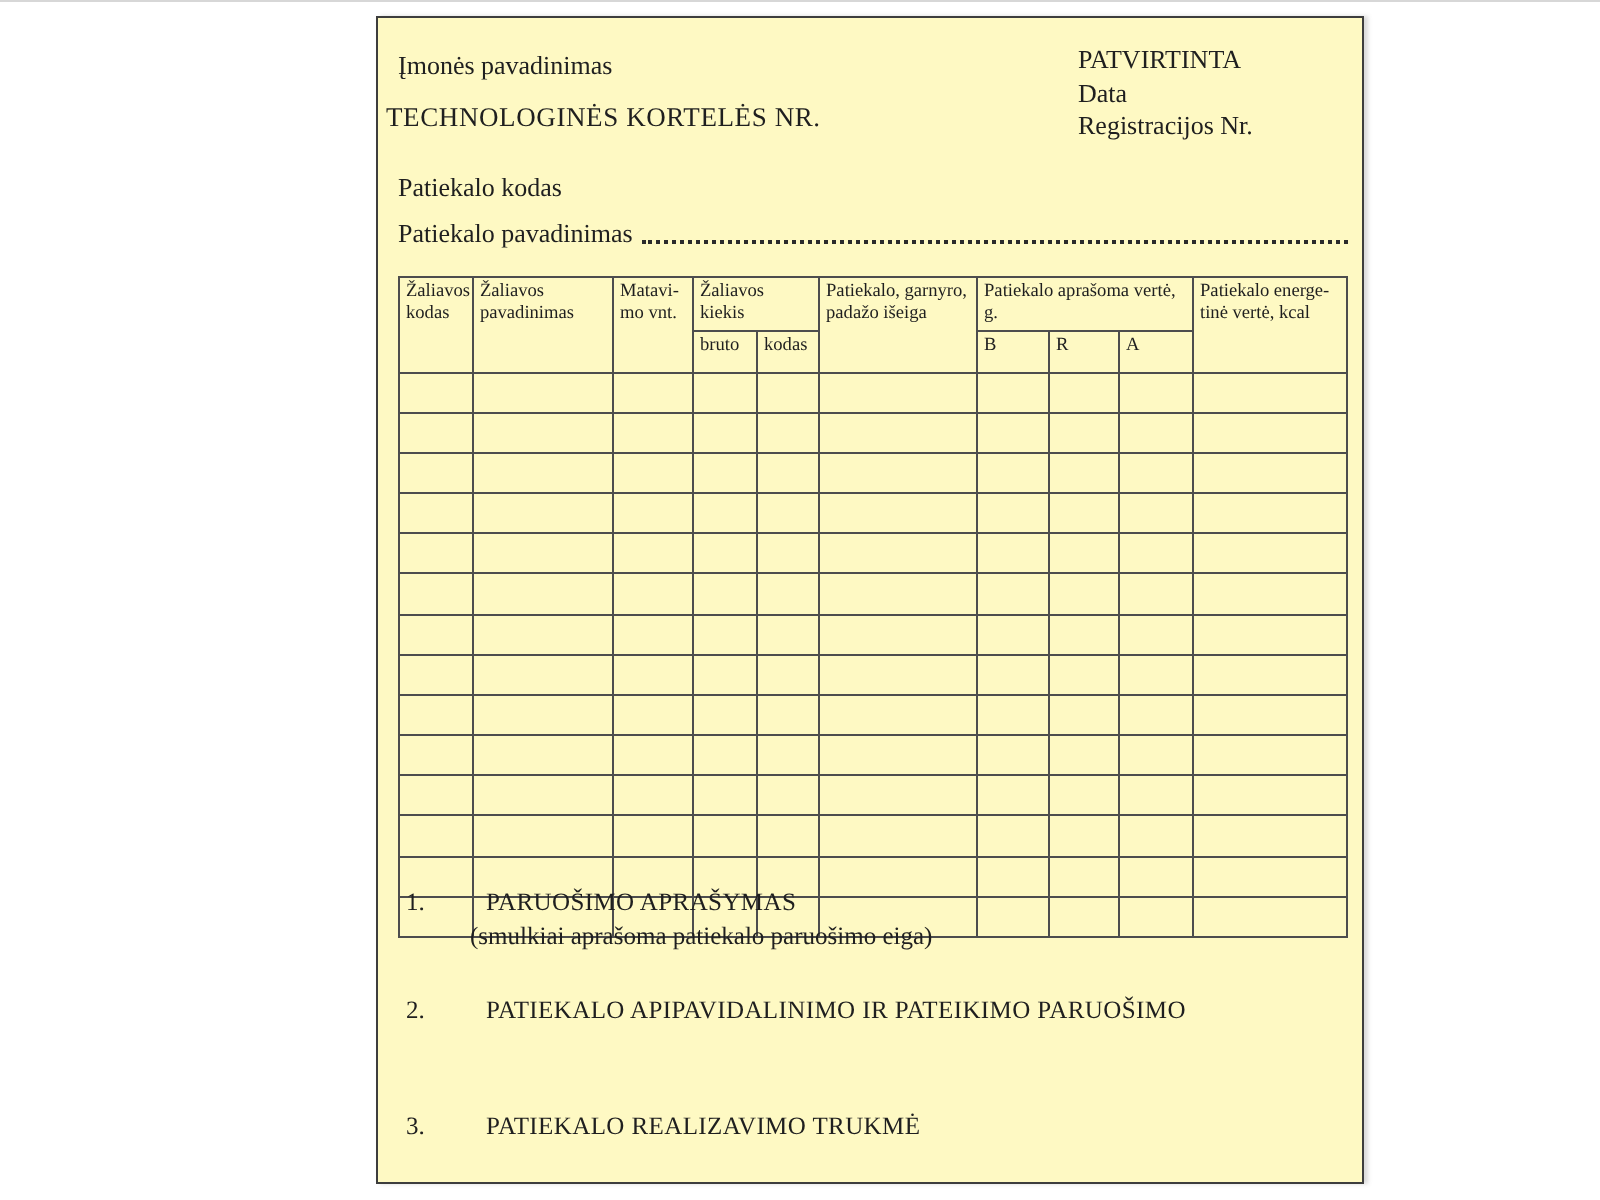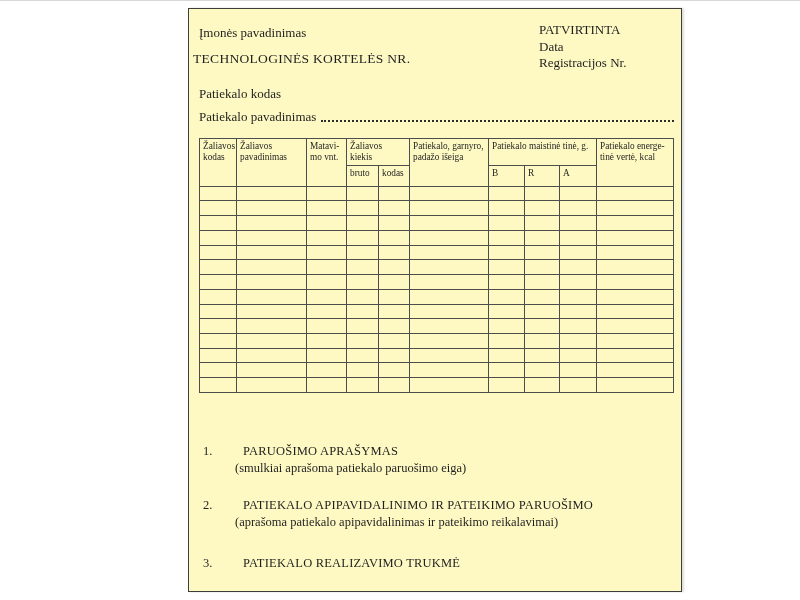--- a/index.html
+++ b/index.html
@@ -31,21 +31,21 @@
     display: flex; align-items: flex-end; font-size: 13px; line-height: 15px;
   }
   .dish-name-row .label { white-space: nowrap; flex: none; }
   .dotted-leader {
     flex: 1 1 auto; height: 0; margin: 0 0 2px 5px;
     border-bottom: 2px dotted #2b2b2b;
   }
 
   table.ingredients {
     position: absolute; left: 10px; top: 129px;
-    width: 474px; height: 255px;
+    width: 474px; height: 331px;
     border-collapse: collapse; table-layout: fixed;
     font-size: 9.3px; line-height: 1.22;
   }
   table.ingredients th, table.ingredients td {
     border: 1px solid #4d4d4d; padding: 0;
   }
   table.ingredients thead th {
     font-weight: normal; text-align: left; vertical-align: top;
     padding: 2px 3px 1px 3px; white-space: pre-line; overflow: hidden;
   }
@@ -113,21 +113,21 @@
       <tr class="h1">
         <th rowspan="2">Žaliavos
 kodas</th>
         <th rowspan="2">Žaliavos
 pavadinimas</th>
         <th rowspan="2">Matavi-
 mo vnt.</th>
         <th colspan="2" class="c-center v-mid">Žaliavos kiekis</th>
         <th rowspan="2">Patiekalo, garnyro,
 padažo išeiga</th>
-        <th colspan="3" class="c-center v-mid">Patiekalo maistinė tinė, g.</th>
+        <th colspan="3" class="c-center v-mid">Patiekalo aprašoma vertė, g.</th>
         <th rowspan="2">Patiekalo energe-
 tinė vertė, kcal</th>
       </tr>
       <tr class="h2">
         <th class="v-mid">bruto</th>
         <th class="v-mid">kodas</th>
         <th class="c-center v-mid">B</th>
         <th class="c-center v-mid">R</th>
         <th class="c-center v-mid">A</th>
       </tr>
@@ -311,21 +311,20 @@
       <span class="heading">PARUOŠIMO APRAŠYMAS</span>
     </div>
     <div class="caption">(smulkiai aprašoma patiekalo paruošimo eiga)</div>
   </div>
 
   <div class="step step-2">
     <div class="row">
       <span class="num">2.</span>
       <span class="heading">PATIEKALO APIPAVIDALINIMO IR PATEIKIMO PARUOŠIMO</span>
     </div>
-    <div class="caption">(aprašoma patiekalo apipavidalinimas ir pateikimo reikalavimai)</div>
   </div>
 
   <div class="step step-3">
     <div class="row">
       <span class="num">3.</span>
       <span class="heading">PATIEKALO REALIZAVIMO TRUKMĖ</span>
     </div>
   </div>
 
 </div>

